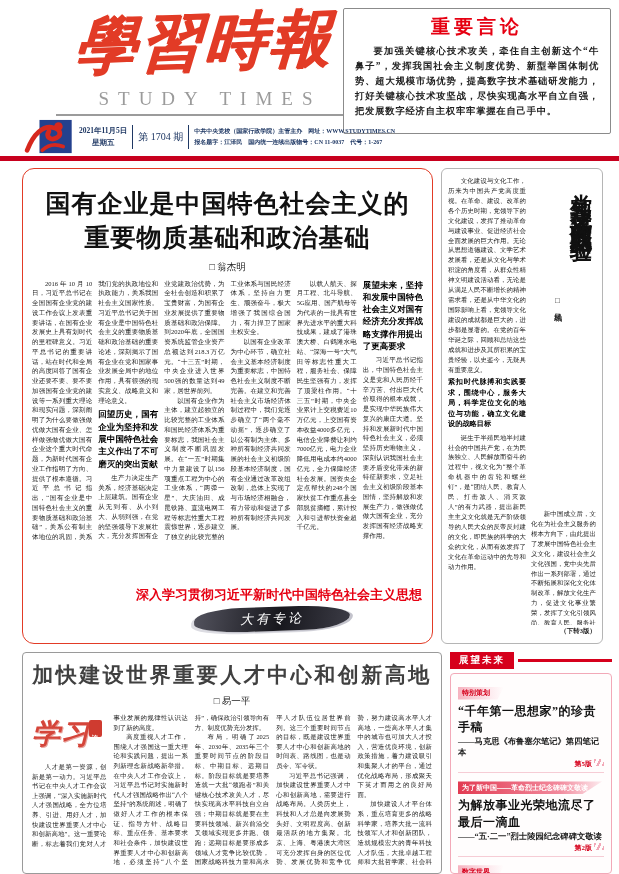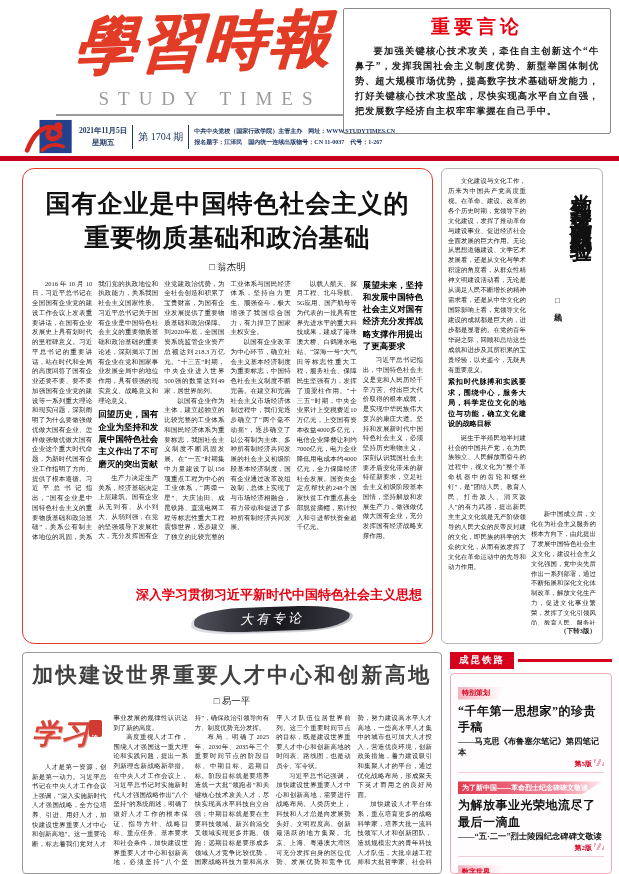--- a/index.html
+++ b/index.html
@@ -192,21 +192,21 @@
             <p>高度重视人才工作，围绕人才强国这一重大理论和实践问题，提出一系列新理念新战略新举措。在中央人才工作会议上，习近平总书记对实施新时代人才强国战略作出“八个坚持”的系统阐述，明确了做好人才工作的根本保证、指导方针、战略目标、重点任务、基本要求和社会条件，加快建设世界重要人才中心和创新高地，必须坚持“八个坚持”，确保政治引领导向有方、制度优势充分发挥。</p>
             <p>布局，明确了2025年、2030年、2035年三个重要时间节点的阶段目标、中期目标、远期目标。阶段目标就是要培养造就一大批“领跑者”和关键核心技术攻关人才，尽快实现高水平科技自立自强；中期目标就是要在主要科技领域、新兴前沿交叉领域实现更多并跑、领跑；远期目标是要形成多领域人才竞争比较优势，国家战略科技力量和高水平人才队伍位居世界前列。这三个重要时间节点的目标，既是建设世界重要人才中心和创新高地的时间表、路线图，也是动员令、军令状。</p>
             <p>习近平总书记强调，加快建设世界重要人才中心和创新高地，需要进行战略布局。人类历史上，科技和人才总是向发展势头好、文明程度高、创新最活跃的地方集聚。北京、上海、粤港澳大湾区可充分发挥自身的区位优势、发展优势和竞争优势，努力建设高水平人才高地，一些高水平人才集中的城市也可加大人才投入，营造优良环境，创新政策措施，着力建设吸引和集聚人才的平台，通过优化战略布局，形成聚天下英才而用之的良好局面。</p>
             <p>加快建设人才平台体系，重点培育更多的战略科学家，培养大批一流科技领军人才和创新团队，造就规模宏大的青年科技人才队伍，大批卓越工程师和大批哲学家、社会科学家、文学艺术家等各方面人才，为全面建设社会主义现代化国家、实现中华民族伟大复兴中国梦提供坚实的人才支撑。</p>
           </div>
       </div>
     </div>
 
     <div class="guide">
       <div class="guide-header">
-        <span class="guide-badge">成昆铁路</span>
+        <span class="guide-badge">展望未来</span>
         <span class="guide-line"></span>
       </div>
       <div class="guide-box">
 
         <div class="guide-item">
           <span class="g-tag">特别策划</span>
           <div class="g-title">“千年第一思想家”的珍贵手稿</div>
           <div class="g-sub">——马克思《布鲁塞尔笔记》第四笔记本</div>
           <div class="g-page"><span>第5版</span><span class="slash-icon"></span></div>
         </div>

